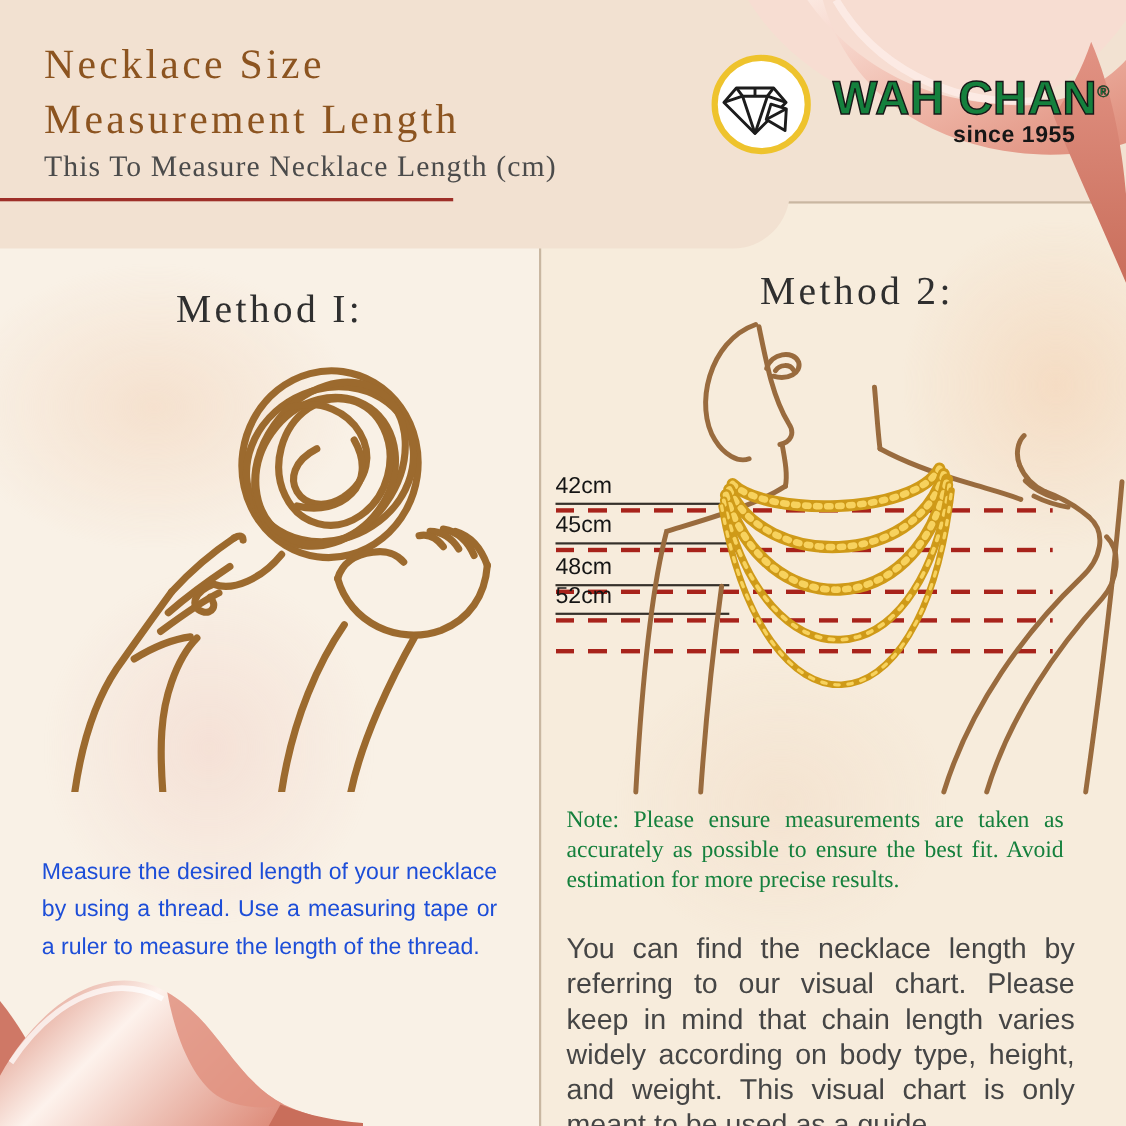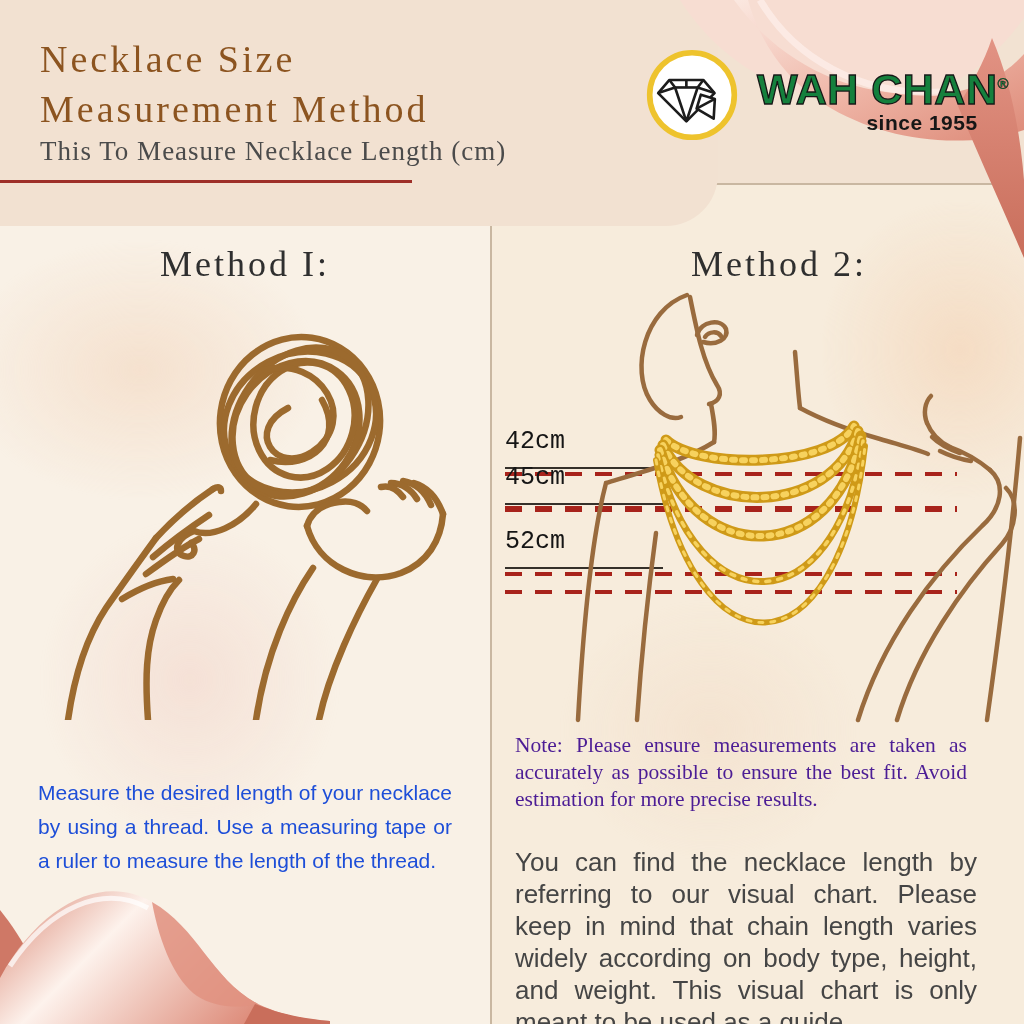--- a/index.html
+++ b/index.html
@@ -47,40 +47,40 @@
   .brand-text{margin-left:18px;margin-top:14px;}
   .brand-name{font-size:43px;font-weight:bold;color:#15803d;letter-spacing:0.5px;
               -webkit-text-stroke:1.3px #161616;line-height:44px;white-space:nowrap;text-align:right;}
   .brand-name sup{font-size:15px;-webkit-text-stroke:0.4px #161616;}
   .brand-tagline{font-size:21px;font-weight:bold;color:#161616;letter-spacing:0.5px;
                  margin-left:78px;margin-top:0px;text-align:center;}
 
   
   .m-head{position:absolute;z-index:4;font-family:"Liberation Serif",serif;
           font-size:36px;letter-spacing:3px;color:#2f2f2f;text-align:center;}
-  .m1-head{left:0;top:243px;width:490px;}
+  .m1-head{left:0;top:260px;width:490px;}
   .m2-head{left:490px;top:243px;width:578px;}
 
   
   .hands-art{position:absolute;left:60px;top:300px;z-index:4;}
   .figure-art{position:absolute;left:490px;top:290px;z-index:5;}
 
   
   .m-row{position:absolute;left:505px;width:455px;z-index:4;}
-  .m-label{display:inline-block;width:158px;font-size:25px;color:#151515;
-           border-bottom:2px solid #35302a;padding-bottom:12px;line-height:26px;font-family:Liberation Mono, monospace;}
+  .m-label{display:inline-block;width:158px;font-size:21px;color:#151515;
+           border-bottom:2px solid #35302a;padding-bottom:2px;line-height:26px;}
   .m-dash{margin-top:3px;height:4px;width:452px;
           background:repeating-linear-gradient(90deg,#a8231b 0 17px,transparent 17px 30px);}
 
   
   .m1-desc{position:absolute;left:38px;top:776px;width:414px;z-index:4;
            font-size:21px;line-height:34px;color:#1d4ed8;text-align:justify;}
   .m2-note{position:absolute;left:515px;top:732px;width:452px;z-index:4;
            font-family:"Liberation Serif",serif;font-size:21.5px;line-height:27px;
-           color:#4c1d95;text-align:justify;}
+           color:#15803d;text-align:justify;}
   .m2-desc{position:absolute;left:515px;top:846px;width:462px;z-index:4;
            font-size:26px;line-height:32px;color:#454545;text-align:justify;}
 </style>
 </head>
 <body>
 
 <div class="left-panel"></div>
 <div class="right-panel"></div>
 <div class="wash w1"></div>
 <div class="wash w2"></div>
@@ -118,21 +118,21 @@
   </defs>
   <path d="M 0,52 C 24,82 44,118 52,166 L 0,166 Z" fill="#cf7866"></path>
   <path d="M 0,120 C 42,44 104,16 152,44 C 198,70 212,122 258,146 C 288,160 312,162 330,163 L 330,166 L 0,166 Z" fill="url(#gPink3)"></path>
   <path d="M 152,44 C 198,70 212,122 258,146 C 238,151 214,149 197,138 C 176,123 160,88 152,44 Z" fill="#e09280" opacity="0.85"></path>
   <path d="M 255,146 C 282,157 308,161 330,163 L 330,166 L 244,166 Z" fill="#c96e5b"></path>
   <path d="M 10,108 C 50,48 104,26 148,50" fill="none" stroke="#ffffff" stroke-width="5" opacity="0.7"></path>
 </svg>
 
 <div class="page-title">
   <div>Necklace Size</div>
-  <div>Measurement Method</div>
+  <div>Measurement Length</div>
 </div>
 <div class="page-subtitle">This To Measure Necklace Length (cm)</div>
 <div class="accent-rule"></div>
 
 <div class="brand">
   <svg class="brand-circle" viewBox="0 0 100 100">
     <circle cx="50" cy="50" r="45" fill="#ffffff" stroke="#eec32d" stroke-width="6"></circle>
     <g fill="none" stroke="#1c1c1c" stroke-width="2.8" stroke-linejoin="round">
       <path d="M 26,34 L 62,34 L 74,48 L 44,78 L 14,48 Z" fill="#ffffff"></path>
       <path d="M 32,42 L 56,42"></path>
@@ -184,20 +184,21 @@
 
 <div class="m-row" style="top:429px">
   <span class="m-label">42cm</span>
   <div class="m-dash"></div>
 </div>
 <div class="m-row" style="top:465px">
   <span class="m-label">45cm</span>
   <div class="m-dash"></div>
 </div>
 <div class="m-row" style="top:503px">
+  <span class="m-label">48cm</span>
   <div class="m-dash"></div>
 </div>
 <div class="m-row" style="top:529px">
   <span class="m-label">52cm</span>
   <div class="m-dash"></div>
 </div>
 <div class="m-row" style="top:587px">
   <div class="m-dash"></div>
 </div>
 

